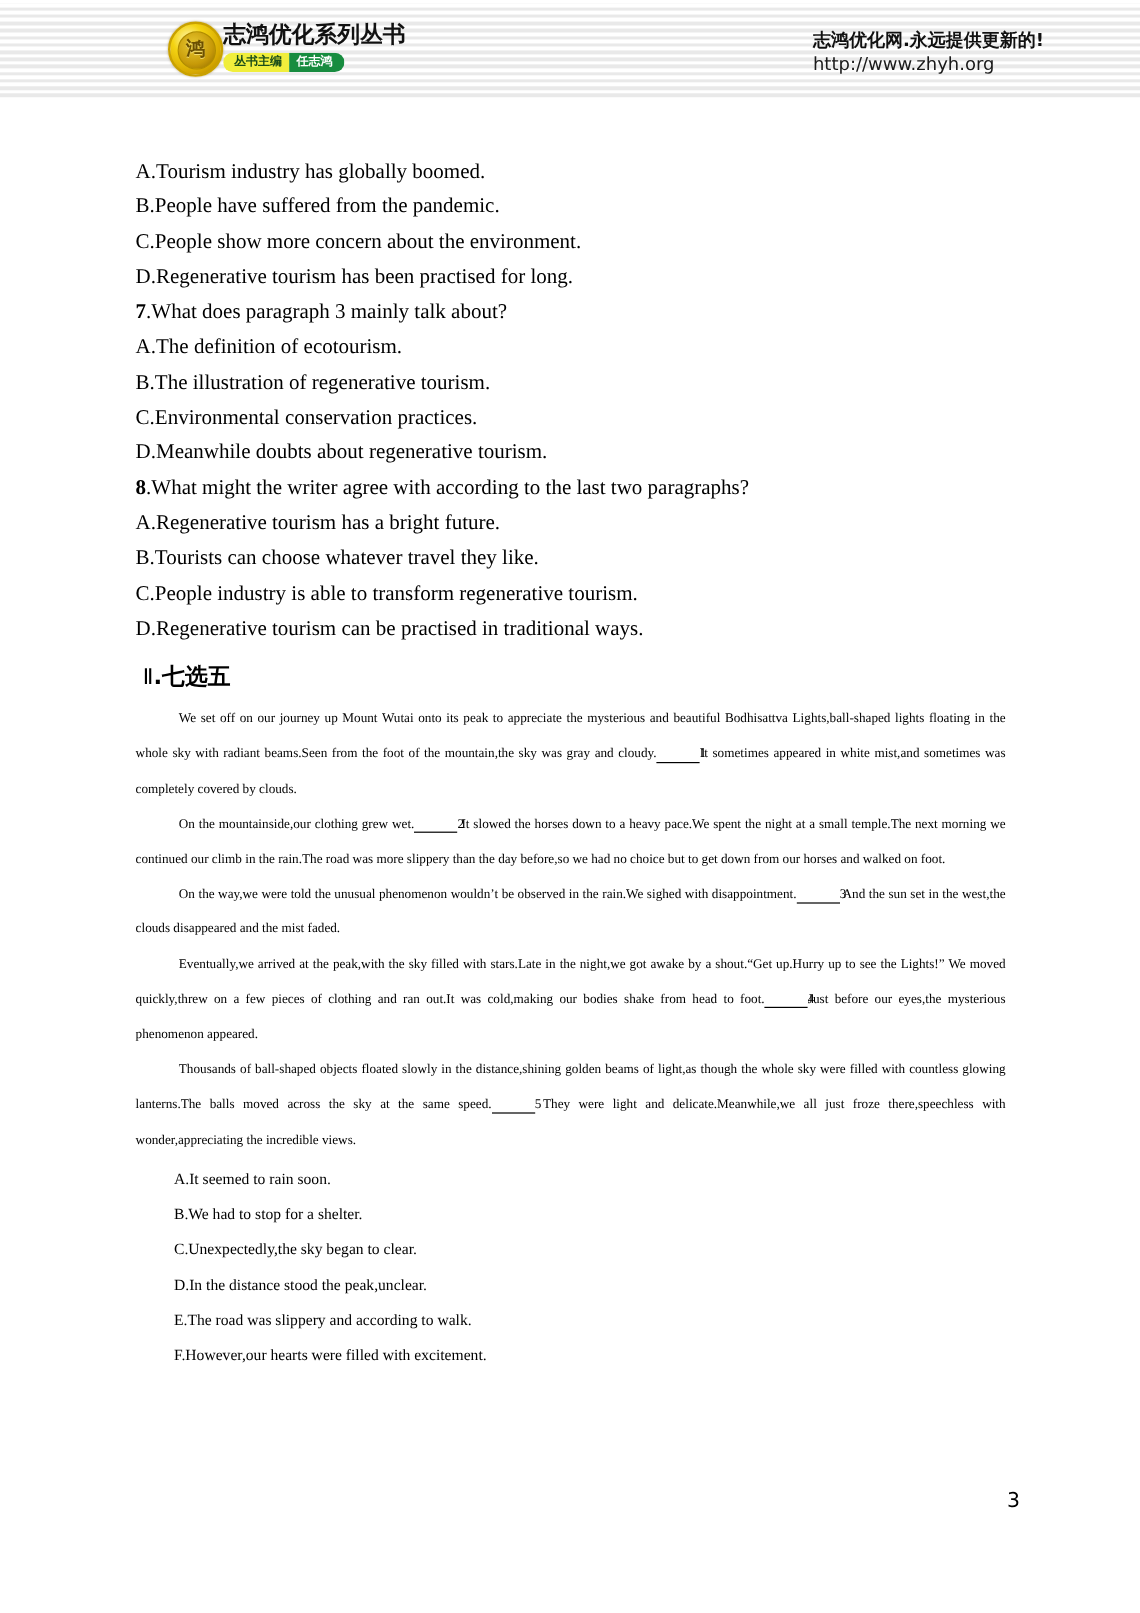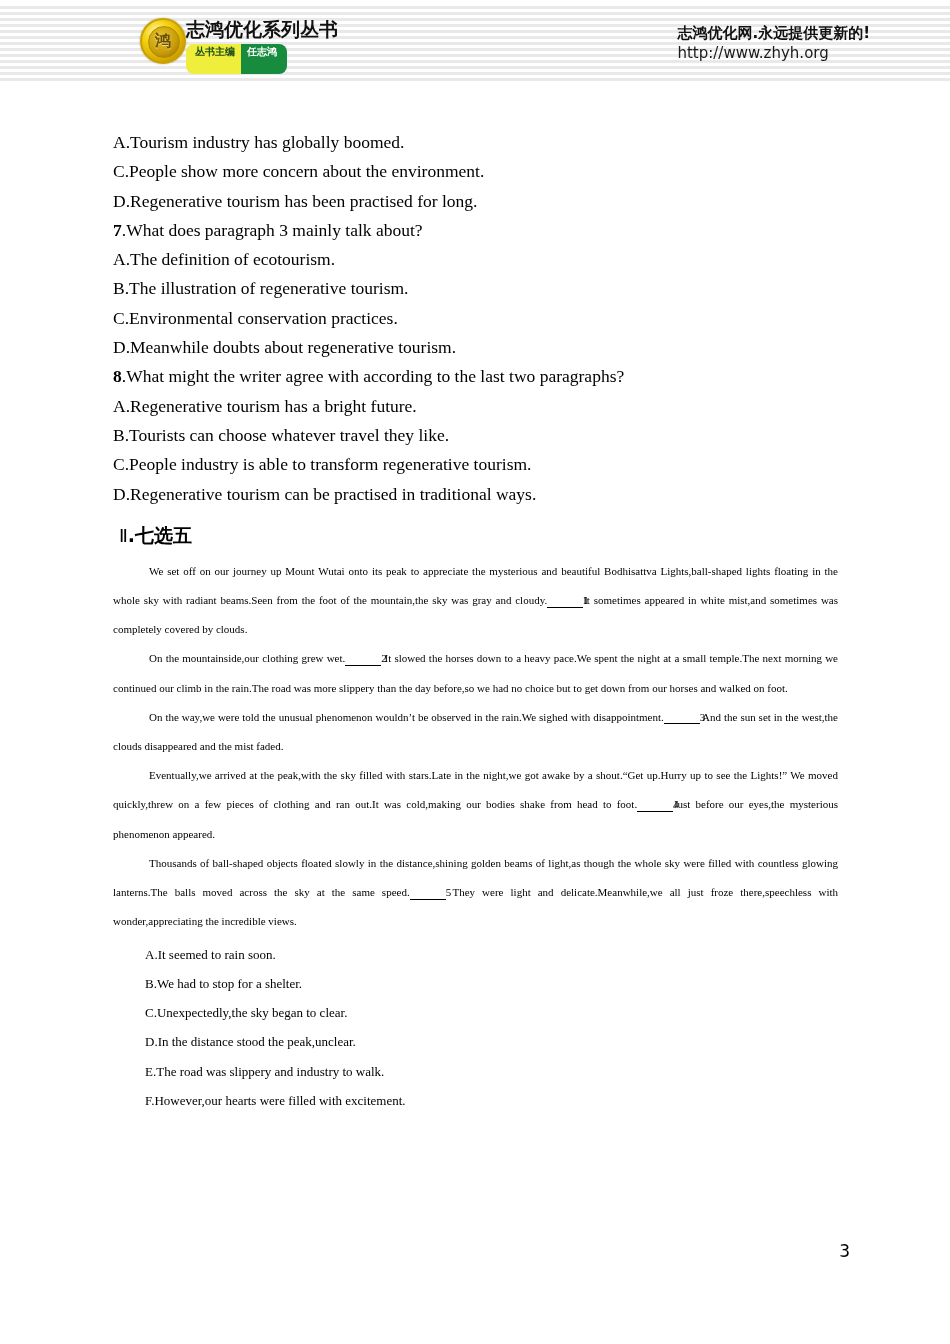--- a/index.html
+++ b/index.html
@@ -97,21 +97,21 @@
     font-size: 19px;
     letter-spacing: 0px;
     color: #111111;
     line-height: 1.05;
     white-space: nowrap;
   }
   .logo-badge {
     margin-top: 4px;
     display: inline-flex;
     align-items: stretch;
-    height: 30px;
+    height: 16px;
     border-radius: 8px;
     overflow: hidden;
     font-family: "DejaVu Sans", sans-serif;
     font-size: 10px;
     font-weight: bold;
     line-height: 16px;
   }
   .badge-left {
     background: #f0ee3c;
     color: #1a4d1a;
@@ -237,20 +237,21 @@
       <div class="hr-line1">志鸿优化网.永远提供更新的!</div>
       <div class="hr-line2">http://www.zhyh.org</div>
     </div>
 
   </div>
 </div>
 
 <div class="content">
 
   <div class="opt-line">A.Tourism industry has globally boomed.</div>
+  <div class="opt-line">B.People have suffered from the pandemic.</div>
   <div class="opt-line">C.People show more concern about the environment.</div>
   <div class="opt-line">D.Regenerative tourism has been practised for long.</div>
 
   <div class="opt-line"><span class="qnum">7</span><span>.What does paragraph 3 mainly talk about?</span></div>
   <div class="opt-line">A.The definition of ecotourism.</div>
   <div class="opt-line">B.The illustration of regenerative tourism.</div>
   <div class="opt-line">C.Environmental conservation practices.</div>
   <div class="opt-line">D.Meanwhile doubts about regenerative tourism.</div>
 
   <div class="opt-line"><span class="qnum">8</span><span>.What might the writer agree with according to the last two paragraphs?</span></div>
@@ -269,19 +270,19 @@
 
   <p class="para"><span>Eventually,we arrived at the peak,with the sky filled with stars.Late in the night,we got awake by a shout.“Get up.Hurry up to see the Lights!” We moved quickly,threw on a few pieces of clothing and ran out.It was cold,making our bodies shake from head to foot.</span><span class="blank w1">4</span><span>Just before our eyes,the mysterious phenomenon appeared.</span></p>
 
   <p class="para"><span>Thousands of ball-shaped objects floated slowly in the distance,shining golden beams of light,as though the whole sky were filled with countless glowing lanterns.The balls moved across the sky at the same speed.</span><span class="blank w1">5</span><span> They were light and delicate.Meanwhile,we all just froze there,speechless with wonder,appreciating the incredible views.</span></p>
 
   <div class="choices-block">
     <div class="choice-line">A.It seemed to rain soon.</div>
     <div class="choice-line">B.We had to stop for a shelter.</div>
     <div class="choice-line">C.Unexpectedly,the sky began to clear.</div>
     <div class="choice-line">D.In the distance stood the peak,unclear.</div>
-    <div class="choice-line">E.The road was slippery and industry to walk.</div>
+    <div class="choice-line">E.The road was slippery and according to walk.</div>
     <div class="choice-line">F.However,our hearts were filled with excitement.</div>
   </div>
 
 </div>
 
 <div class="page-number">3</div>
 
 </body></html>

